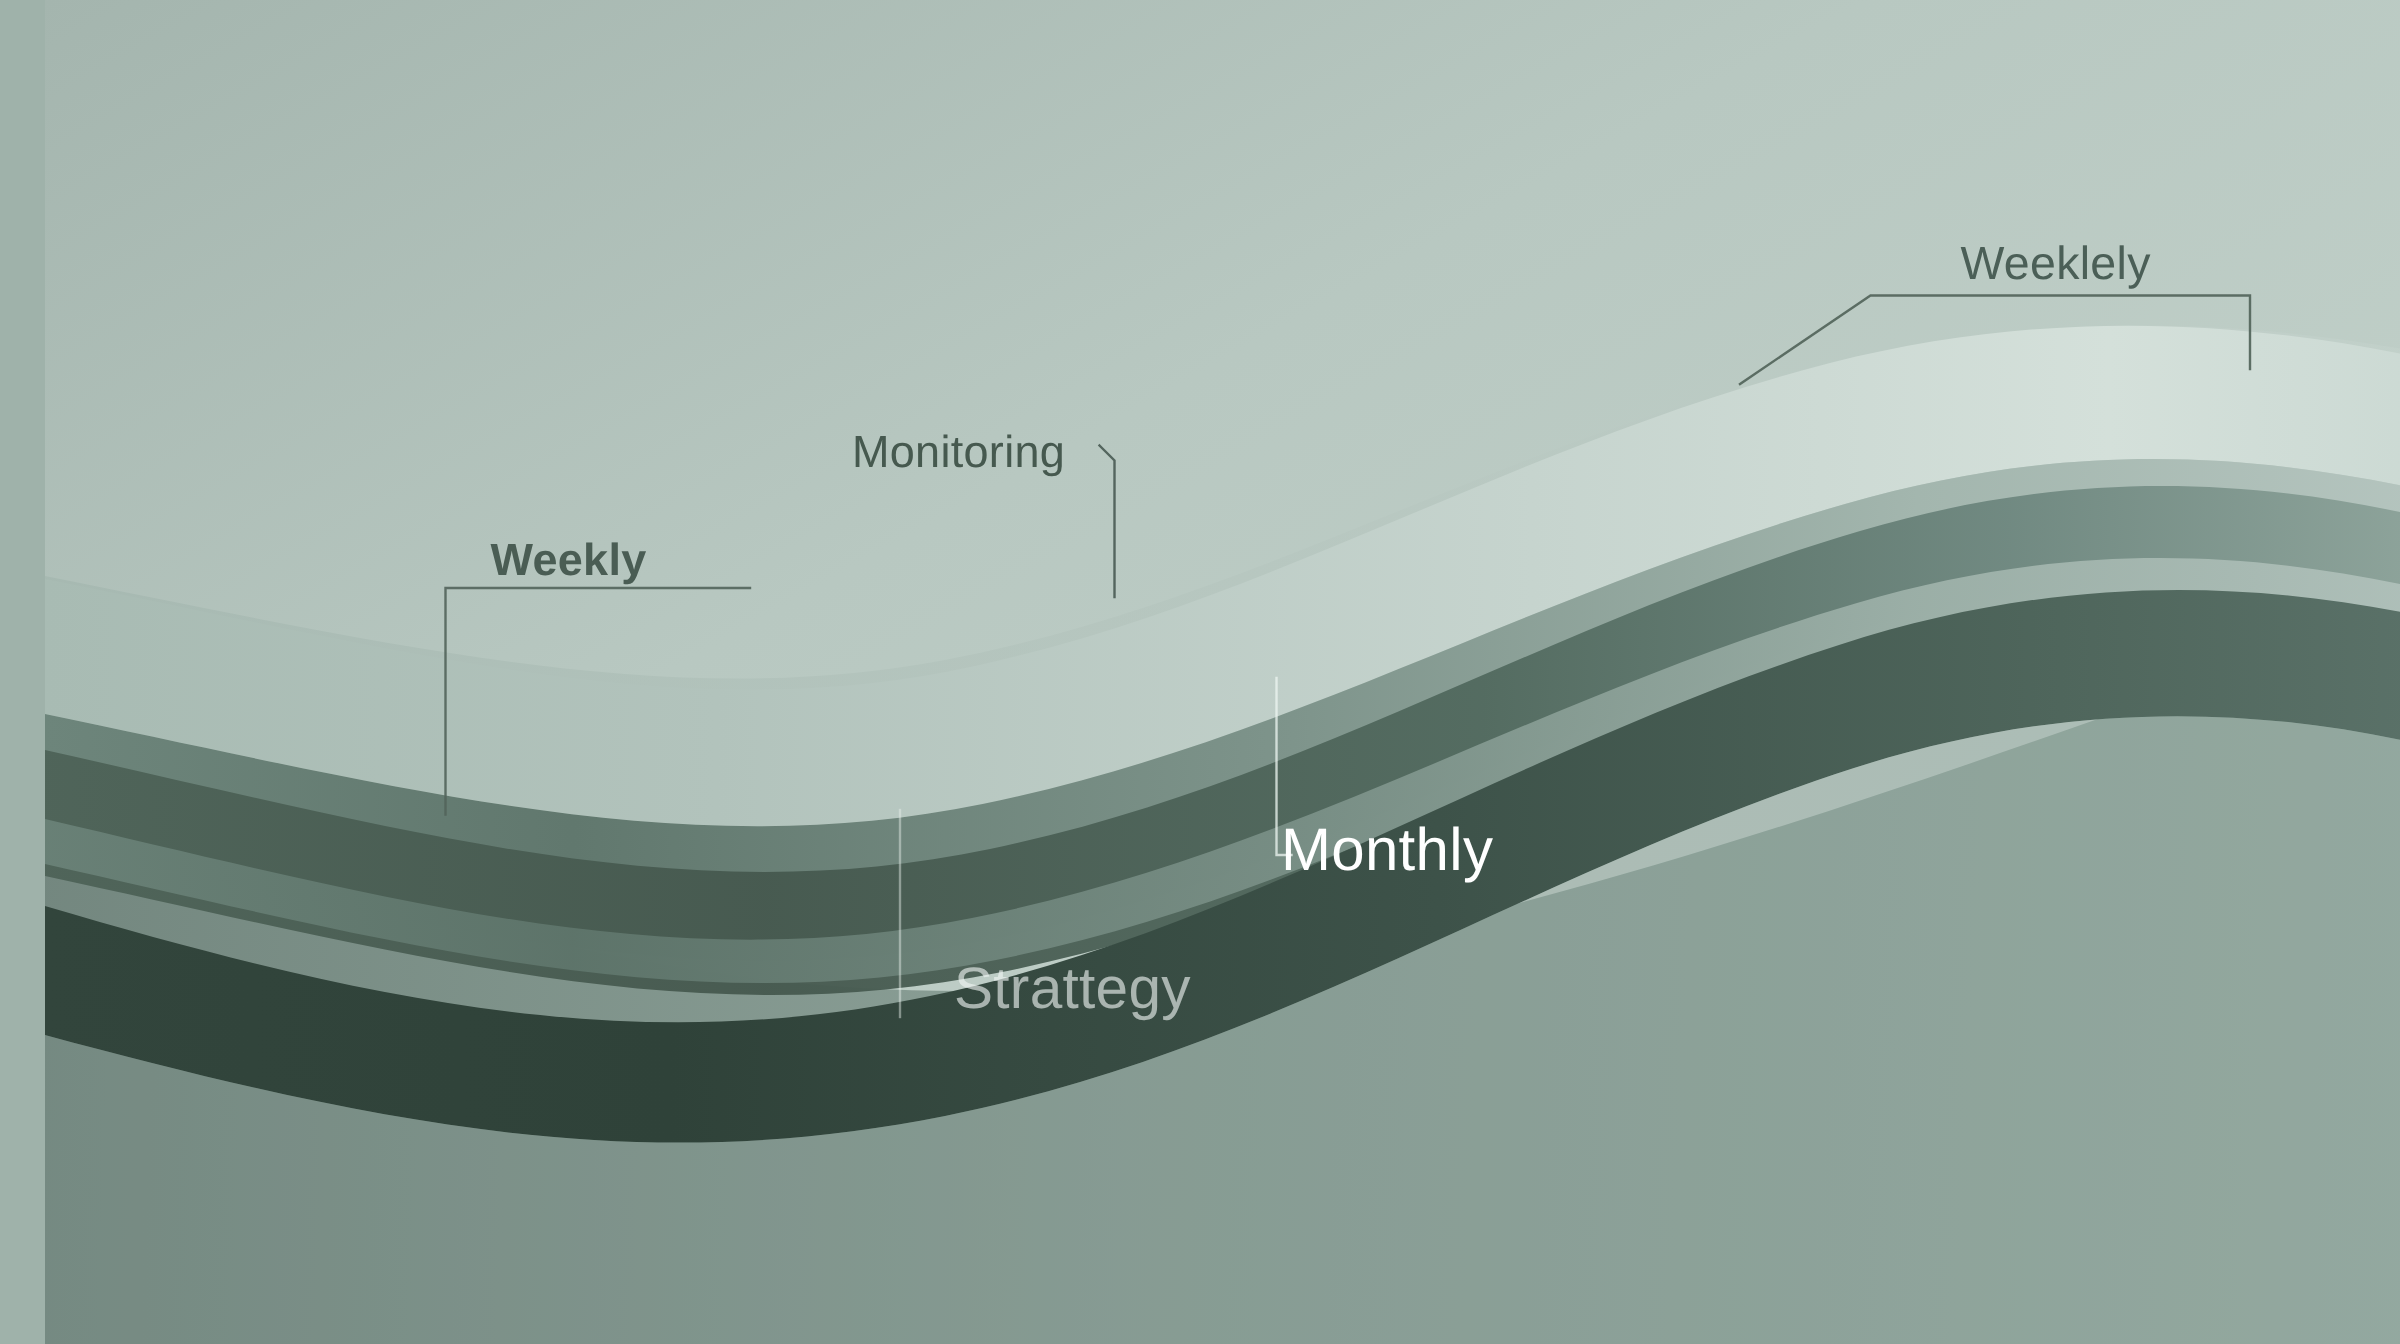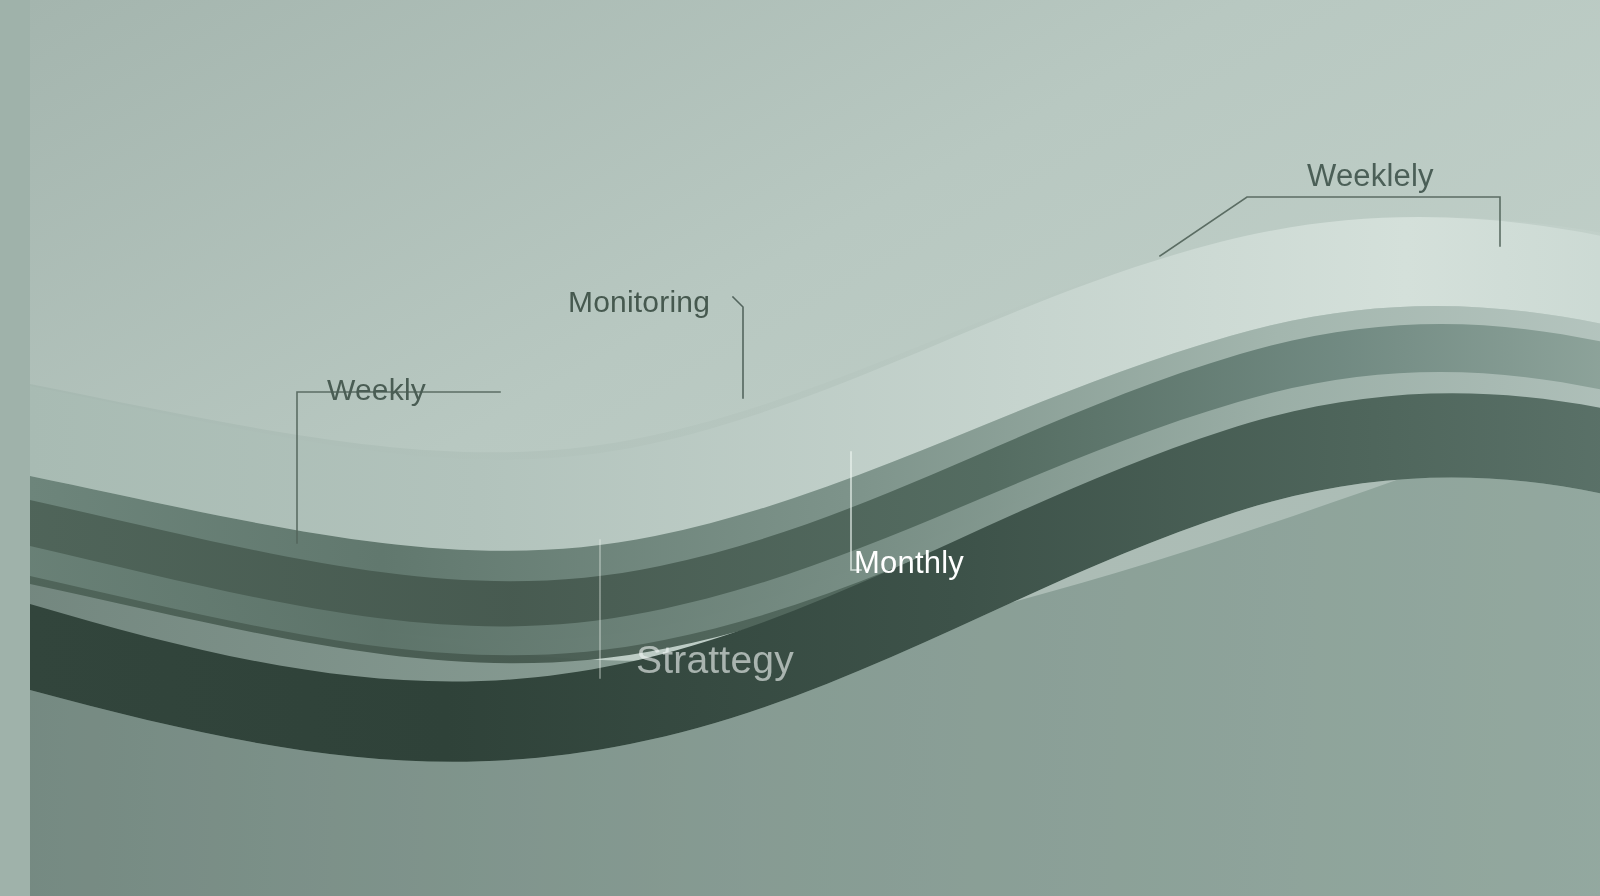--- a/index.html
+++ b/index.html
@@ -39,29 +39,29 @@
   }
   .lbl-monitoring {
     left: 538px;
     top: 285px;
     font-size: 30px;
     color: #46594f;
     font-weight: 400;
   }
   .lbl-weekly {
     left: 297px;
-    top: 373px;
+    top: 357px;
     font-size: 30px;
     color: #4a5d54;
-    font-weight: 400;
+    font-weight: 700;
   }
   .lbl-monthly {
     left: 824px;
     top: 545px;
-    font-size: 31px;
+    font-size: 40px;
     color: #ffffff;
     font-weight: 400;
   }
   .lbl-strattegy {
     left: 606px;
     top: 638px;
     font-size: 39px;
     color: rgba(240,246,243,0.62);
     font-weight: 400;
   }

